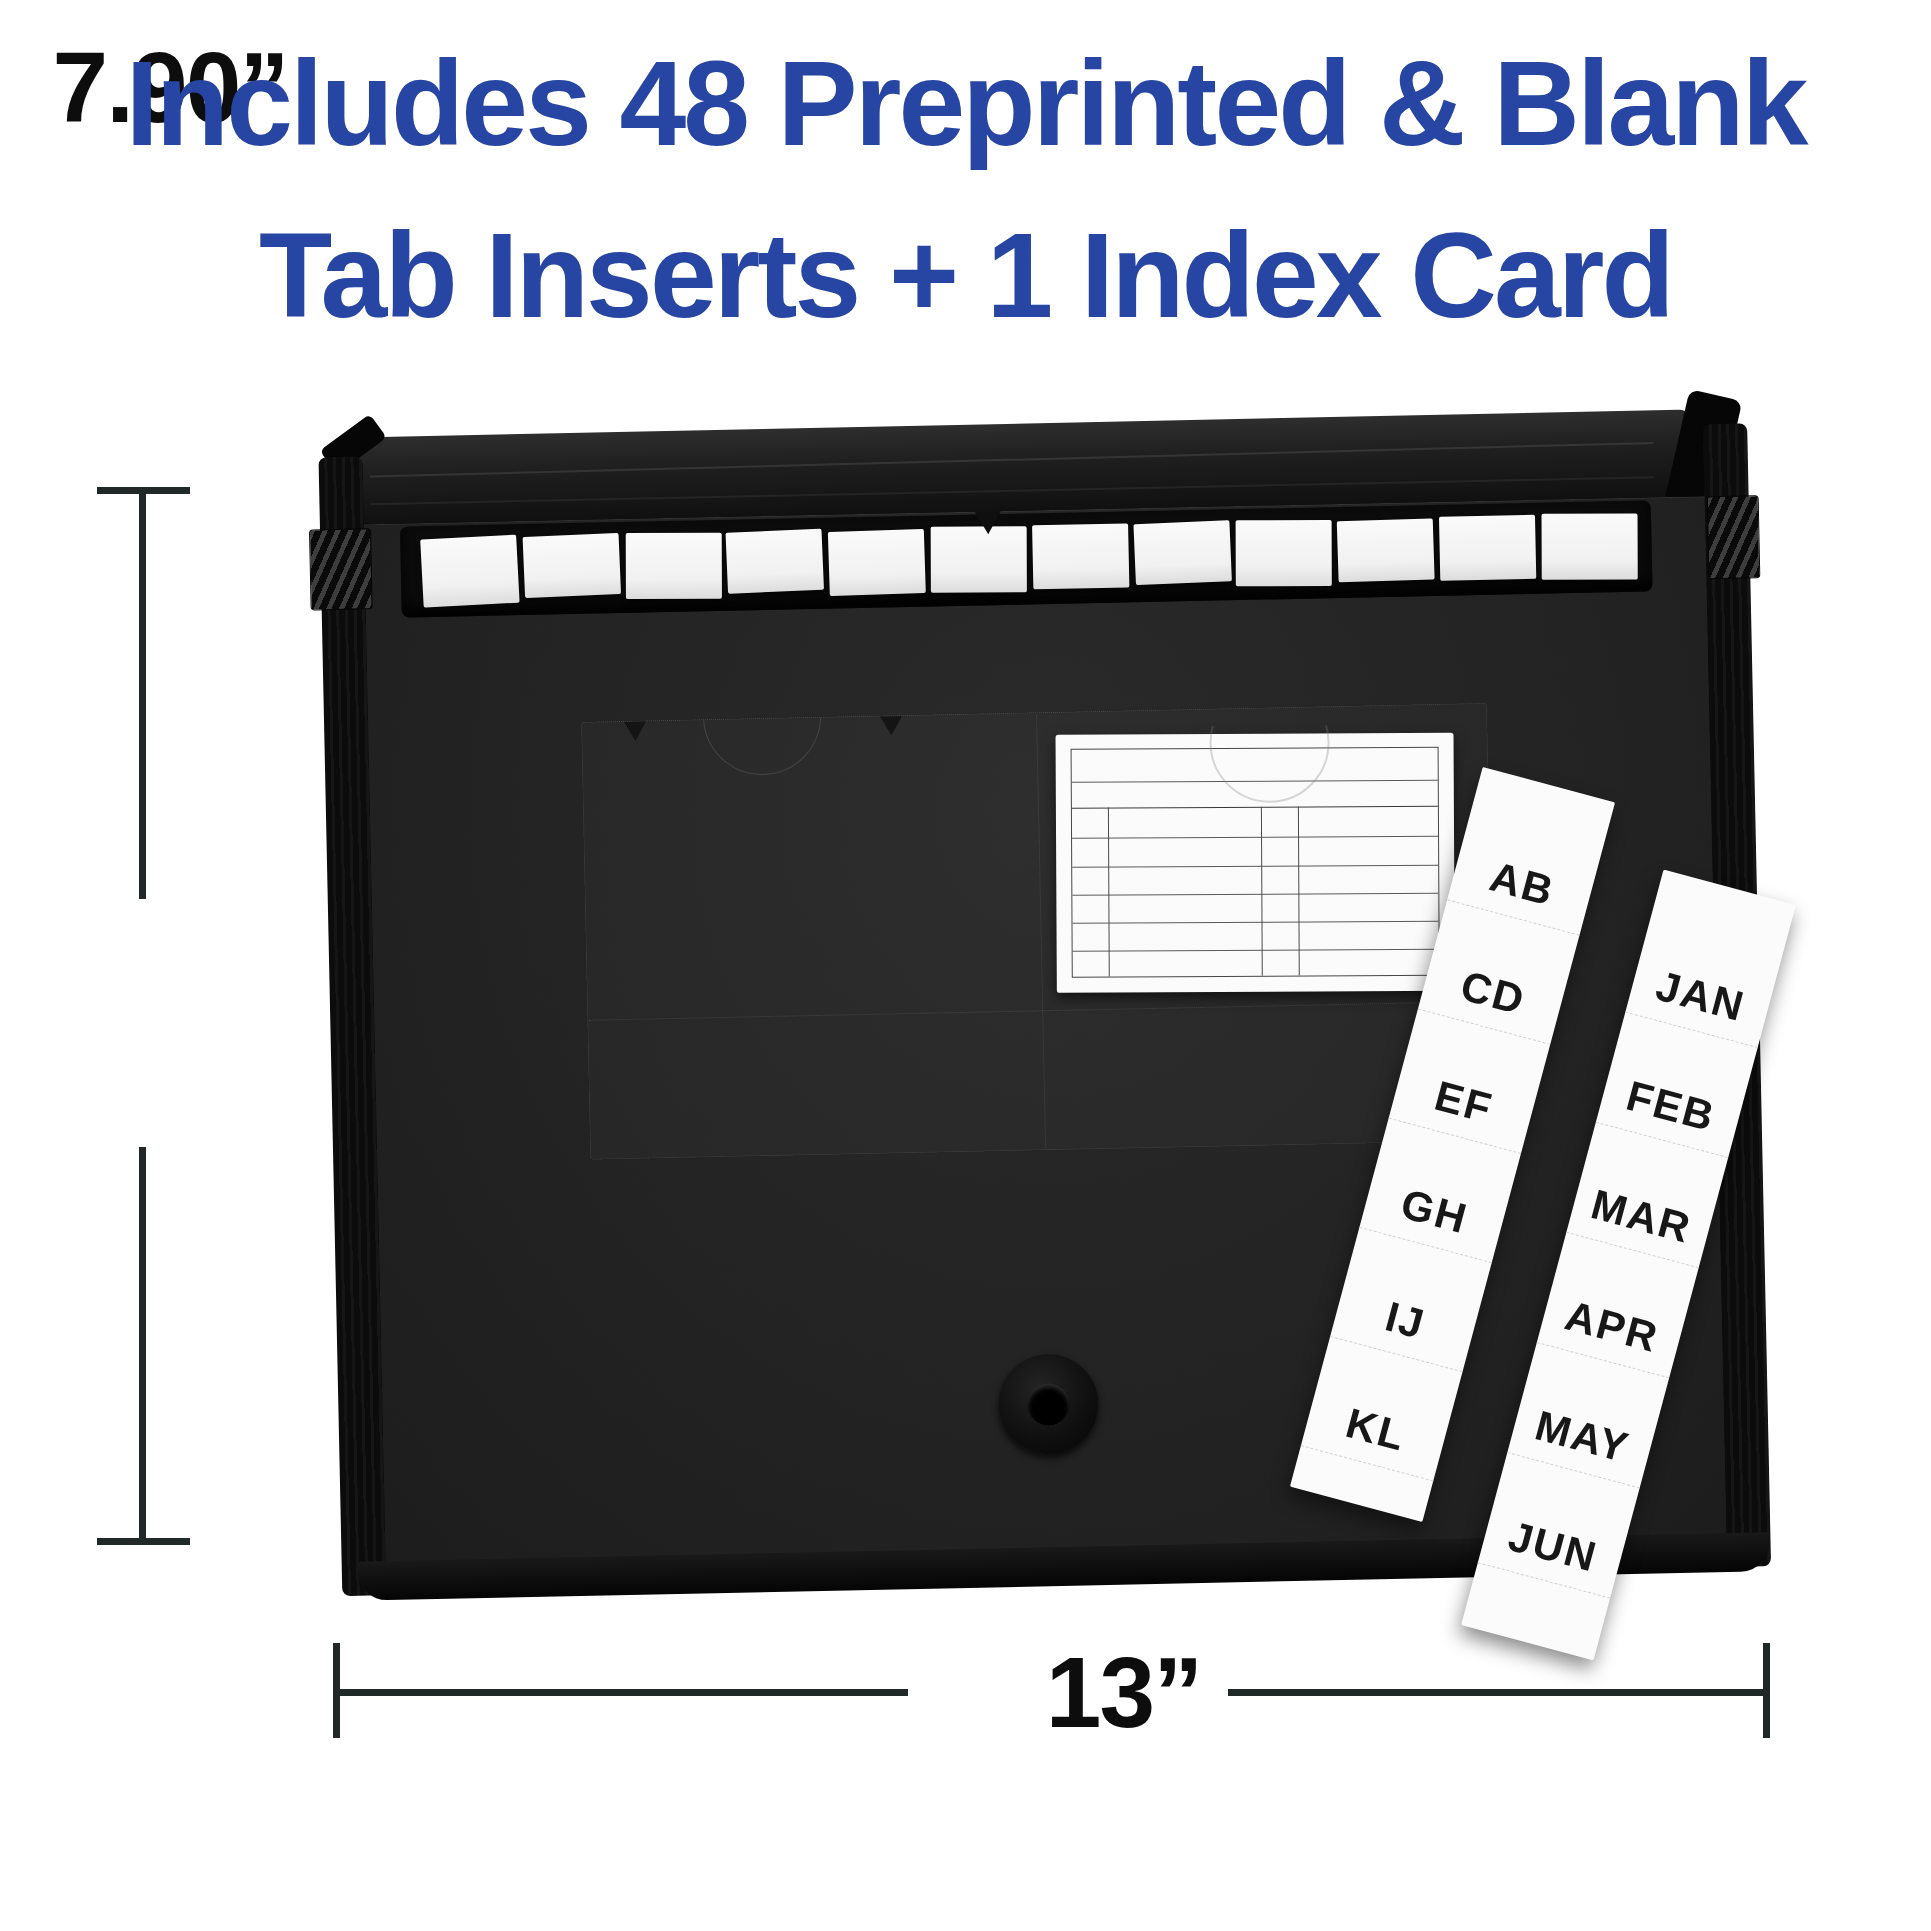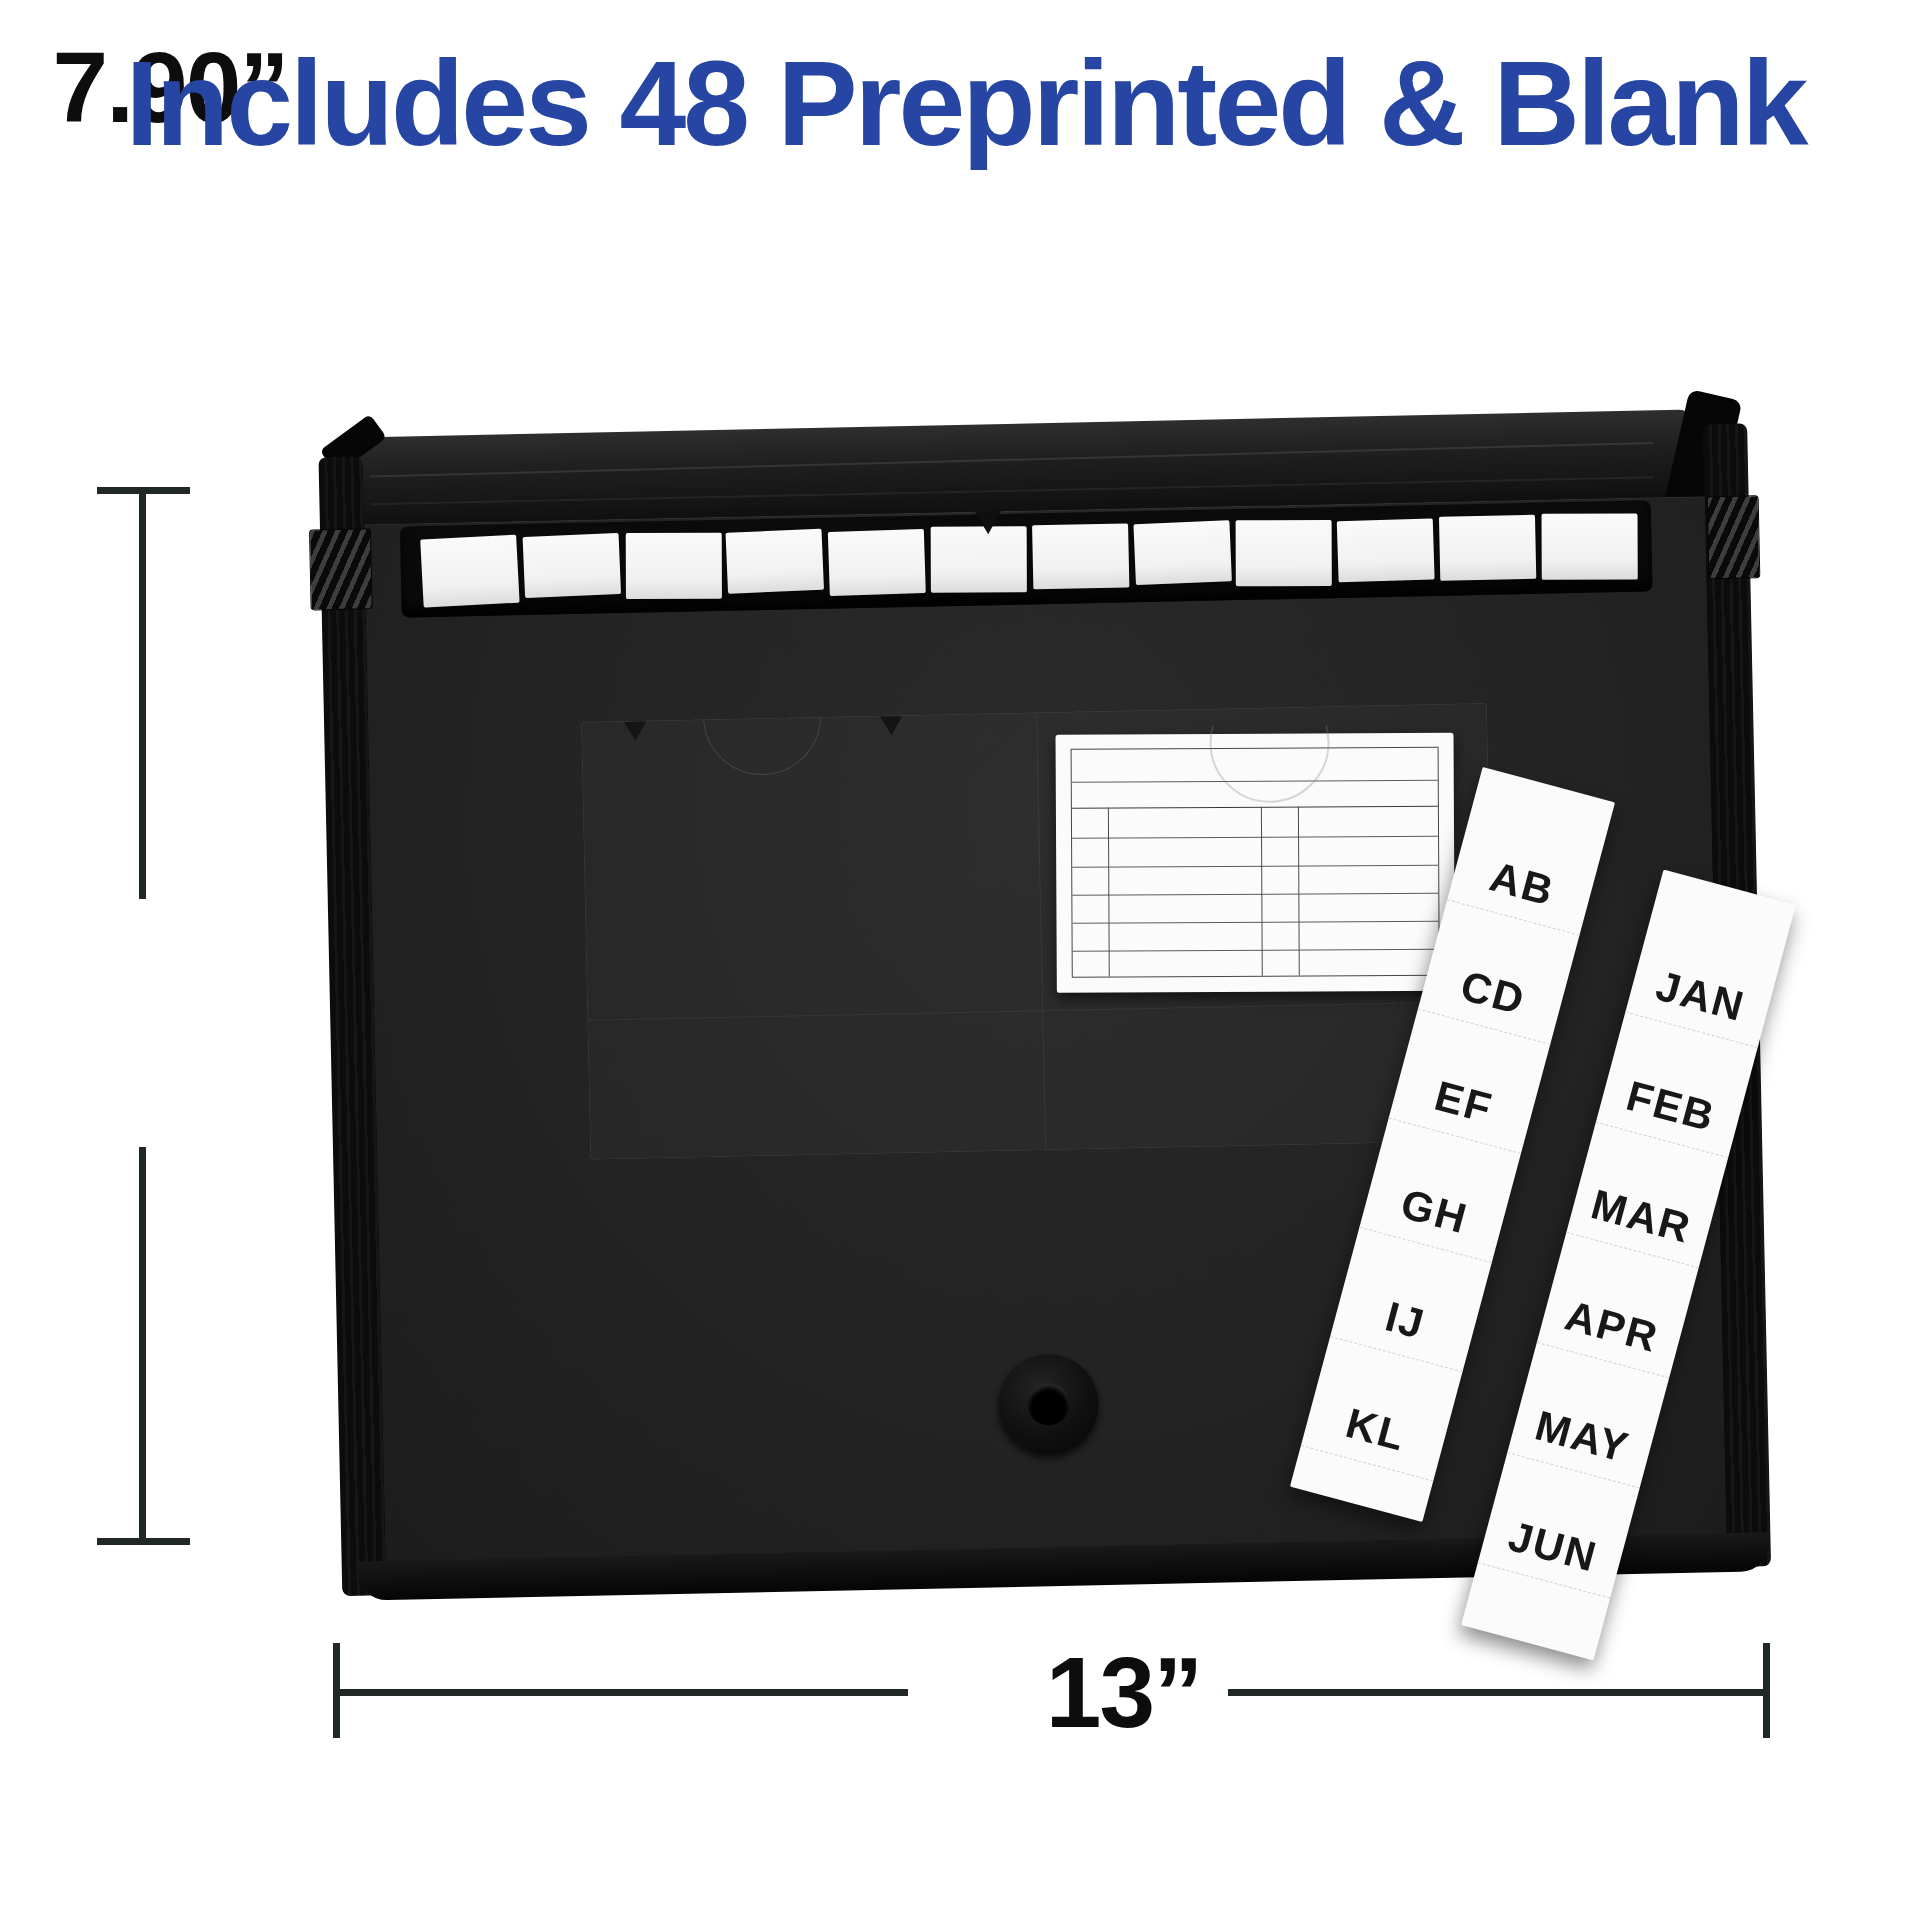--- a/index.html
+++ b/index.html
@@ -91,20 +91,21 @@
   #strip-letters .strip-section{height:113px;}
   #strip-months .strip-section{height:114px;}
 </style>
 </head>
 <body>
 
 <div id="stage">
 
   <div class="headline">
     <div>Includes 48 Preprinted &amp; Blank</div>
+    <div>Tab Inserts + 1 Index Card</div>
   </div>
 
   <div>
     <div class="dim" style="left:97px;top:487px;width:93px;height:6.8px;"></div>
     <div class="dim" style="left:139px;top:493px;width:6.8px;height:406px;"></div>
     <div class="dim-label" id="dim-h-label">7.90”</div>
     <div class="dim" style="left:139px;top:1147px;width:6.8px;height:394px;"></div>
     <div class="dim" style="left:97px;top:1538px;width:93px;height:6.8px;"></div>
   </div>
 

